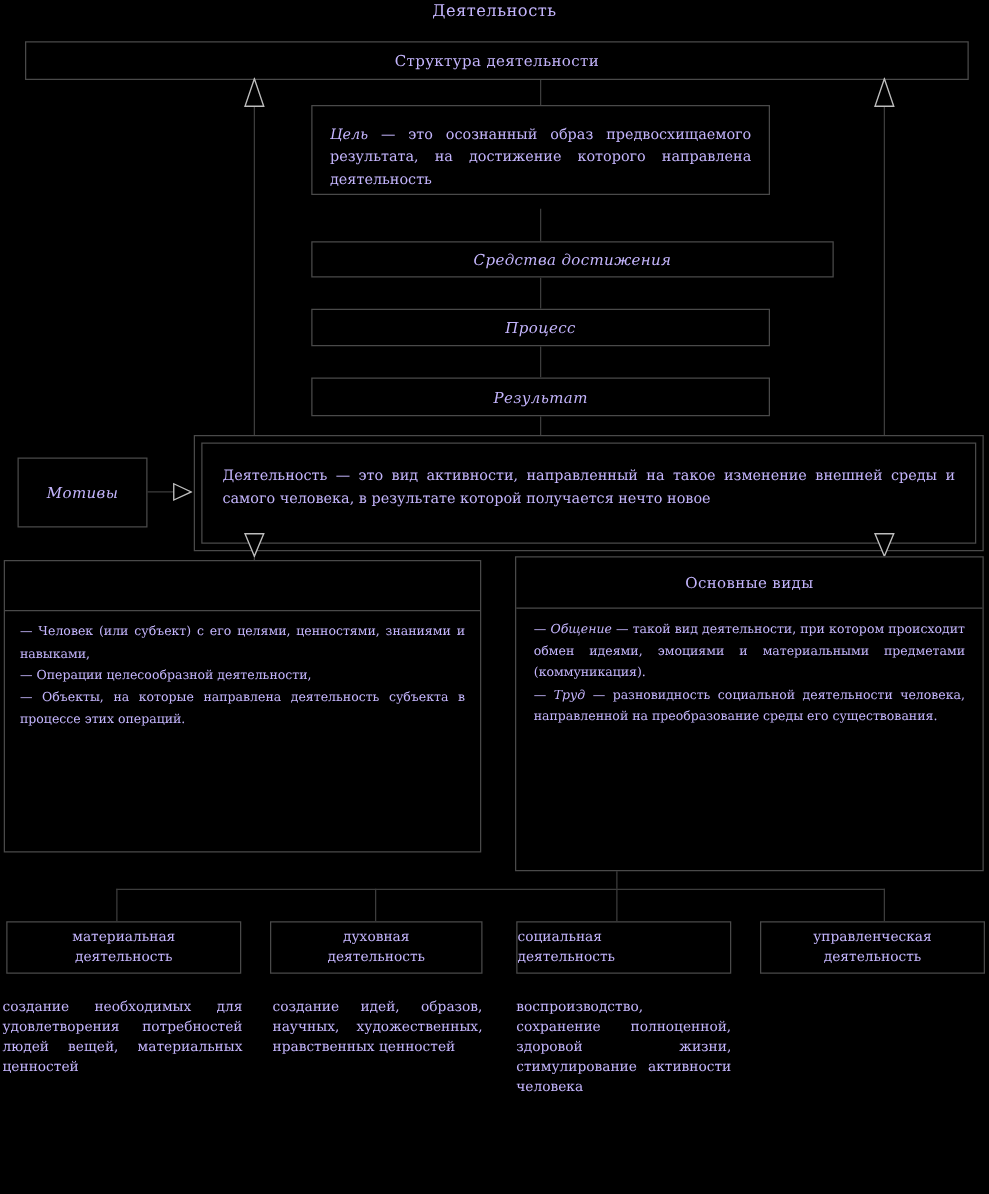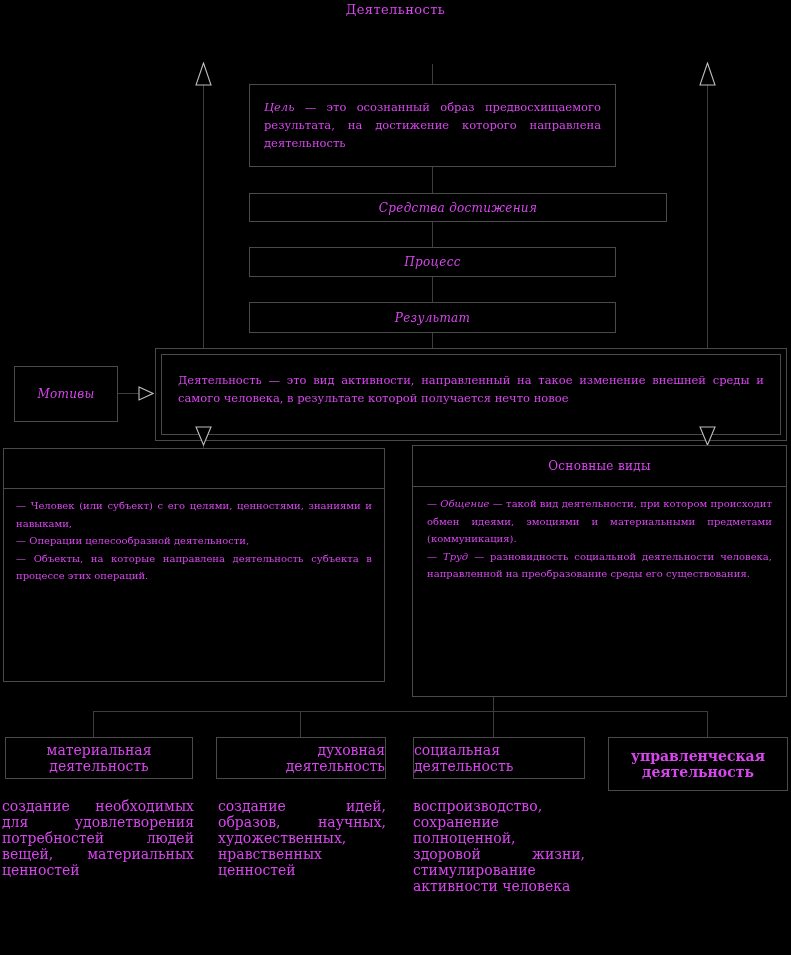--- a/index.html
+++ b/index.html
@@ -6,21 +6,21 @@
   html, body {
     margin: 0;
     padding: 0;
     background: #000000;
   }
   #page {
     position: relative;
     width: 791px;
     height: 955px;
     background: #000000;
-    color: #d946ef;
+    color: #c4b5fd;
     font-family: "DejaVu Serif", "Liberation Serif", serif;
     overflow: hidden;
   }
 
   
   .box {
     position: absolute;
     box-sizing: border-box;
     border: 1px solid #4a4a4a;
     background: #000000;
@@ -61,60 +61,63 @@
   }
   .t-body {
     font-size: 11.5px;
     line-height: 18px;
   }
   .t-small {
     font-size: 10px;
     line-height: 17.5px;
   }
   .t-leaf {
-    font-size: 14px;
+    font-size: 11px;
     line-height: 16px;
   }
 
   
   .arrow {
     position: absolute;
   }
   .arrow svg {
     display: block;
   }
 </style>
 </head>
 <body>
 
 <div id="page">
 
   <div class="plain center t-title" style="left:0; top:2px; width:791px;">Деятельность</div>
 
+  <div class="box center" style="left:20px; top:33px; width:755px; height:31px; display:flex; align-items:center; justify-content:center;">
+    <span class="t-head">Структура деятельности</span>
+  </div>
 
   <div class="vline" style="left:203px; top:85px; height:272px;"></div>
   <div class="vline" style="left:707px; top:85px; height:272px;"></div>
   <div class="vline" style="left:432px; top:64px; height:20px;"></div>
   <div class="vline" style="left:432px; top:167px; height:26px;"></div>
   <div class="vline" style="left:432px; top:222px; height:25px;"></div>
   <div class="vline" style="left:432px; top:277px; height:25px;"></div>
   <div class="vline" style="left:432px; top:333px; height:24px;"></div>
 
   <div class="arrow" style="left:195px; top:62px;">
     <svg width="17" height="24" viewBox="0 0 17 24">
       <polygon points="8.5,1 16,23 1,23" fill="#000000" stroke="#bdbdbd" stroke-width="1.1"></polygon>
     </svg>
   </div>
   <div class="arrow" style="left:699px; top:62px;">
     <svg width="17" height="24" viewBox="0 0 17 24">
       <polygon points="8.5,1 16,23 1,23" fill="#000000" stroke="#bdbdbd" stroke-width="1.1"></polygon>
     </svg>
   </div>
 
-  <div class="box" style="left:249px; top:84px; width:367px; height:83px; padding:13px 14px 0 14px;">
+  <div class="box" style="left:249px; top:84px; width:367px; height:72px; padding:13px 14px 0 14px;">
     <div class="just t-body"><span class="it">Цель</span><span> — это осознанный образ предвосхищаемого результата, на достижение которого направлена деятельность</span></div>
   </div>
 
   <div class="box center" style="left:249px; top:193px; width:418px; height:29px; display:flex; align-items:center; justify-content:center;">
     <span class="it t-head">Средства достижения</span>
   </div>
 
   <div class="box center" style="left:249px; top:302px; width:367px; height:31px; display:flex; align-items:center; justify-content:center;">
     <span class="it t-head">Результат</span>
   </div>
@@ -176,31 +179,31 @@
   <div class="vline" style="left:93px; top:711px; height:26px;"></div>
   <div class="vline" style="left:300px; top:711px; height:26px;"></div>
   <div class="vline" style="left:493px; top:711px; height:26px;"></div>
   <div class="vline" style="left:707px; top:711px; height:26px;"></div>
 
   <div class="box center" style="left:5px; top:737px; width:188px; height:42px; display:flex; flex-direction:column; align-items:center; justify-content:center; line-height:17px;">
     <span class="t-leaf">материальная</span>
     <span class="t-leaf">деятельность</span>
   </div>
 
-  <div class="box center" style="left:216px; top:737px; width:170px; height:42px; display:flex; flex-direction:column; align-items:flex-end; justify-content:center; line-height:17px;">
+  <div class="box center" style="left:216px; top:737px; width:170px; height:42px; display:flex; flex-direction:column; align-items:center; justify-content:center; line-height:17px;">
     <span class="t-leaf">духовная</span>
     <span class="t-leaf">деятельность</span>
   </div>
 
   <div class="box center" style="left:413px; top:737px; width:172px; height:42px; display:flex; flex-direction:column; align-items:flex-start; justify-content:center; line-height:17px;">
     <span class="t-leaf">социальная</span>
     <span class="t-leaf">деятельность</span>
   </div>
 
-  <div class="box center" style="left:608px; top:737px; width:180px; height:54px; display:flex; flex-direction:column; align-items:center; justify-content:center; line-height:17px;font-weight:bold;">
+  <div class="box center" style="left:608px; top:737px; width:180px; height:42px; display:flex; flex-direction:column; align-items:center; justify-content:center; line-height:17px;">
     <span class="t-leaf">управленческая</span>
     <span class="t-leaf">деятельность</span>
   </div>
 
   <div class="just t-leaf" style="position:absolute; left:2px; top:798px; width:192px;">создание необходимых для удовлетворения потребностей людей вещей, материальных ценностей</div>
 
   <div class="just t-leaf" style="position:absolute; left:218px; top:798px; width:168px;">создание идей, образов, научных, художественных, нравственных ценностей</div>
 
   <div class="just t-leaf" style="position:absolute; left:413px; top:798px; width:172px;">воспроизводство, сохранение полноценной, здоровой жизни, стимулирование активности человека</div>
 

